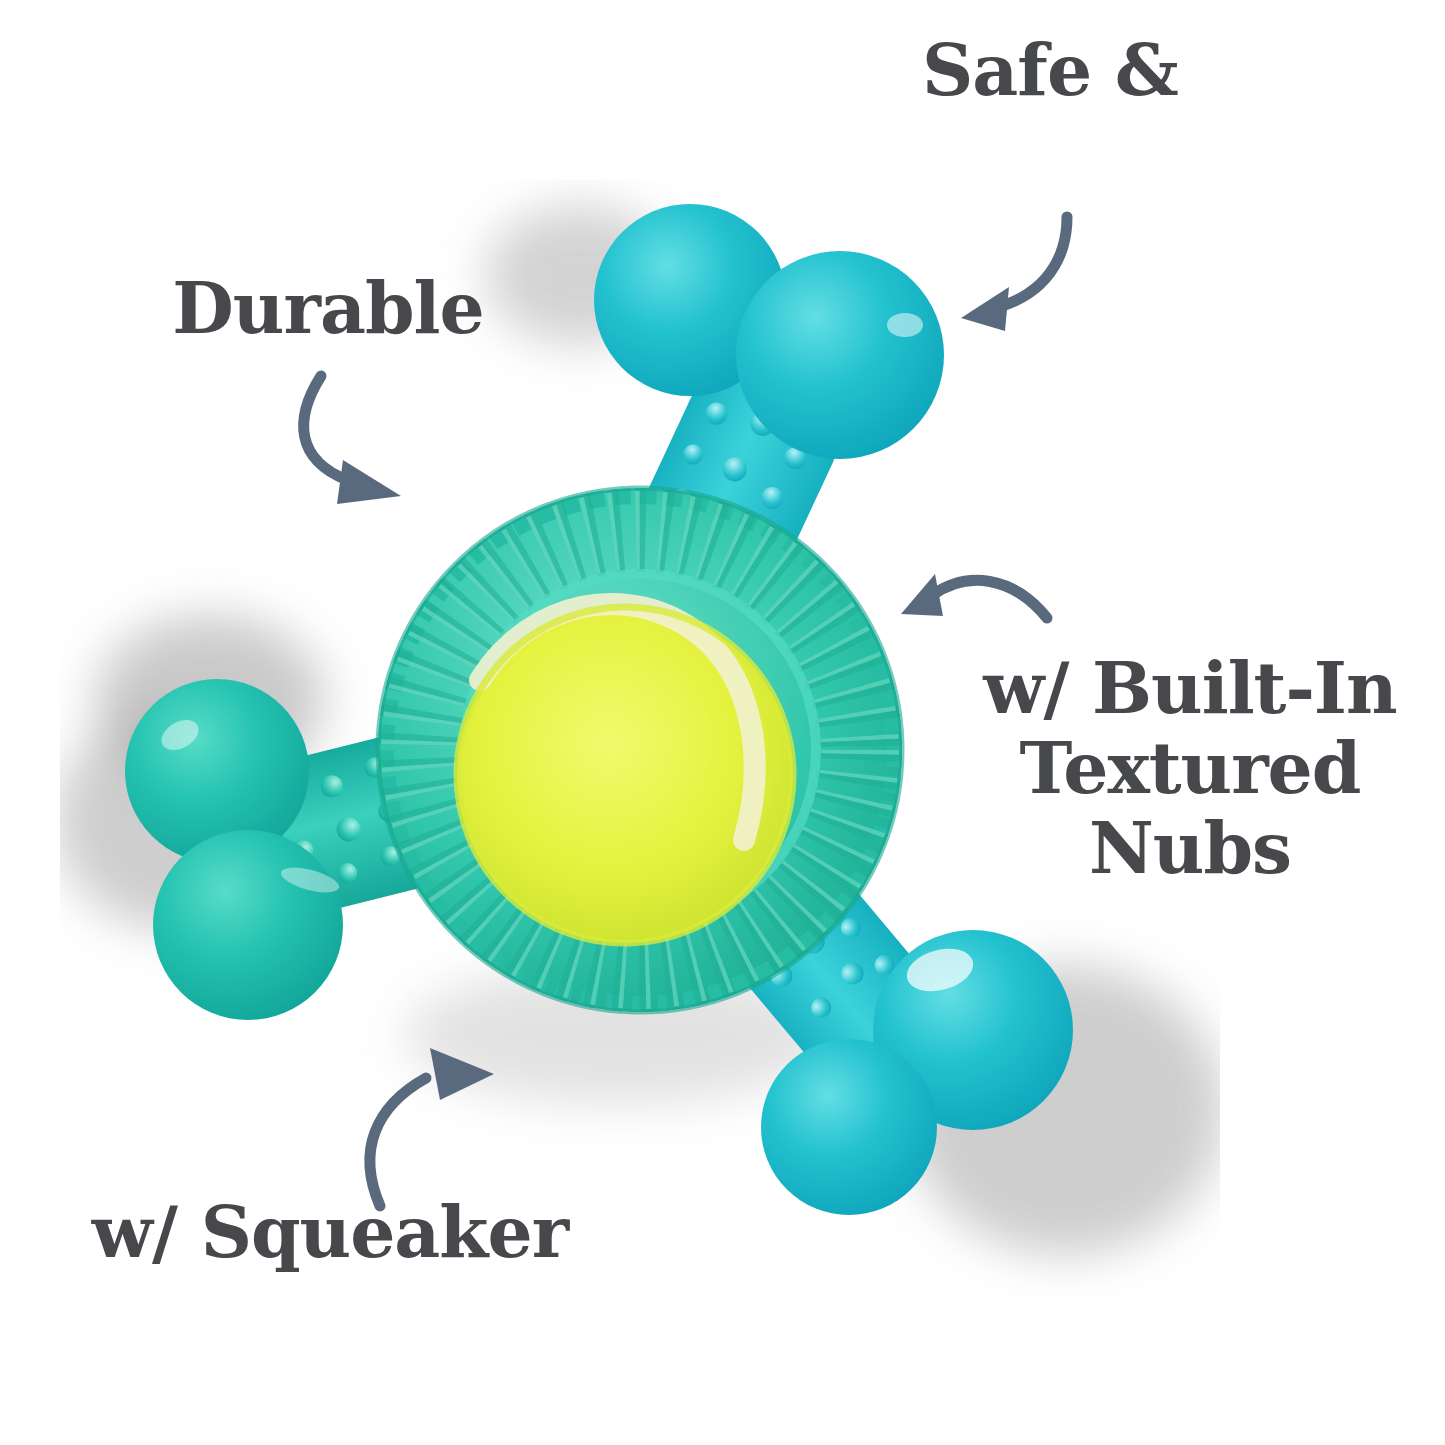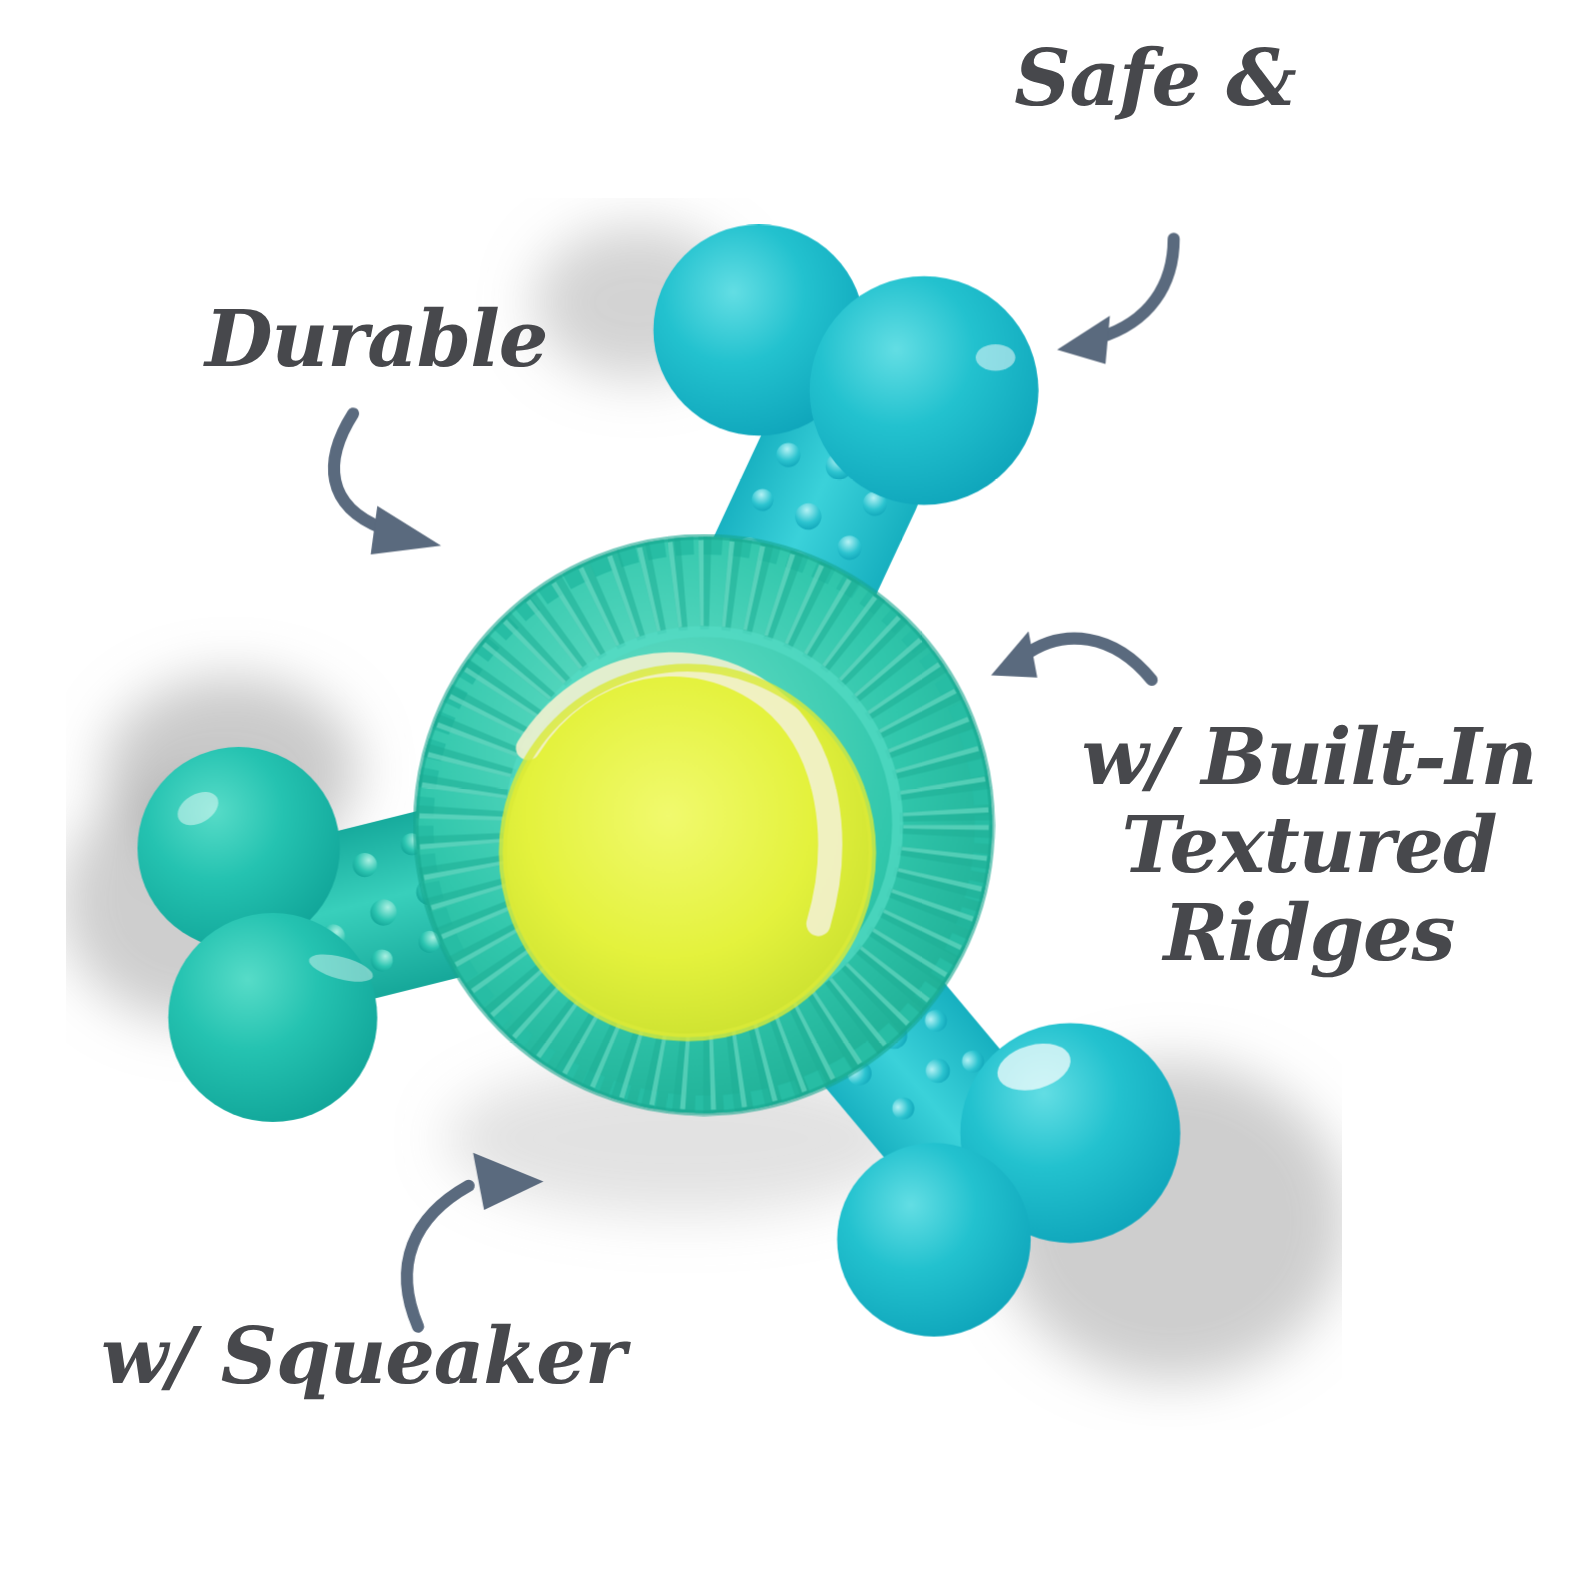--- a/index.html
+++ b/index.html
@@ -1,17 +1,17 @@
 <!DOCTYPE html>
 <html style="--page-bg: #ffffff; --label-text: #47484c; --arrow: #5a6a7e; --toy-cyan: #1cbfca; --toy-teal: #2fc7ae; --ball-yellow: #e4f23d; --ball-seam: #f2f1cf; --shadow: #9e9e9e;"><head>
 <meta charset="utf-8">
 <style>
   html,body{margin:0;padding:0;background:#fff;}
   .canvas{position:relative;width:1445px;height:1445px;background:var(--page-bg,#fff);overflow:hidden;
-          font-family:"DejaVu Serif","Liberation Serif",serif;font-style:italic;}
+          font-family:"DejaVu Serif","Liberation Serif",serif;}
   .callout{position:absolute;text-align:center;color:var(--label-text,#47484c);
            font-weight:700;font-size:71px;line-height:1.13;letter-spacing:-1px;white-space:nowrap;}
   .arrow-svg{position:absolute;overflow:visible;}
   .arrow-body{fill:none;stroke:var(--arrow,#5a6a7e);stroke-width:11;stroke-linecap:round;}
   .arrow-head{fill:var(--arrow,#5a6a7e);}
   .toy{position:absolute;left:60px;top:180px;}
 </style>
 </head>
 <body>
 
@@ -160,28 +160,28 @@
       <circle cx="565" cy="595" r="168" fill="url(#ballGrad)"></circle>
       <path d="M420,500 C470,420 570,400 640,455 C695,500 706,585 684,660" fill="none" stroke="#f2f1cf" stroke-width="22" stroke-linecap="round" opacity="0.9"></path>
       <circle cx="565" cy="595" r="168" fill="none" stroke="#d9ea38" stroke-width="7" opacity="0.8"></circle>
     </g>
   </svg>
 
   <div class="callout" style="left:840px;top:30px;width:420px;">
     <div>Safe &amp;</div>
   </div>
 
-  <div class="callout" style="left:132px;top:268px;width:420px;text-align:center;">
+  <div class="callout" style="left:118px;top:268px;width:420px;text-align:center;">
     <div>Durable</div>
   </div>
 
   <div class="callout" style="left:960px;top:648px;width:460px;">
     <div>w/ Built-In</div>
     <div>Textured</div>
-    <div>Ridges</div>
+    <div>Nubs</div>
   </div>
 
   <div class="callout" style="left:20px;top:1192px;width:620px;">
     <div>w/ Squeaker</div>
   </div>
 
   <svg class="arrow-svg" style="left:935px;top:205px;" width="150" height="130" viewBox="0 0 150 130">
     <path class="arrow-body" d="M132,12 C132,54 110,88 64,102"></path>
     <polygon class="arrow-head" points="26,113 74,82 70,126"></polygon>
   </svg>

